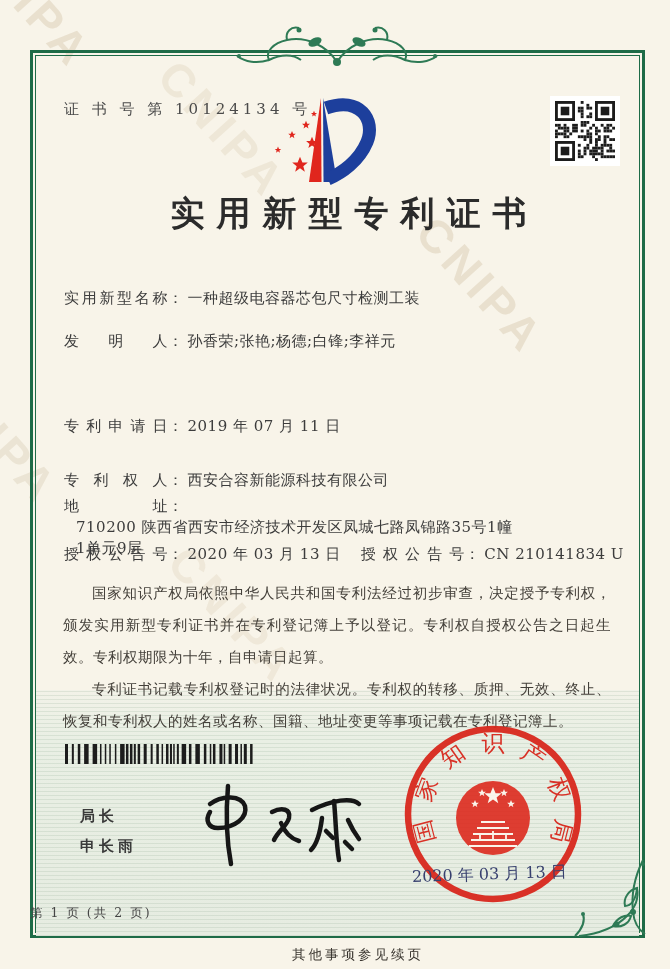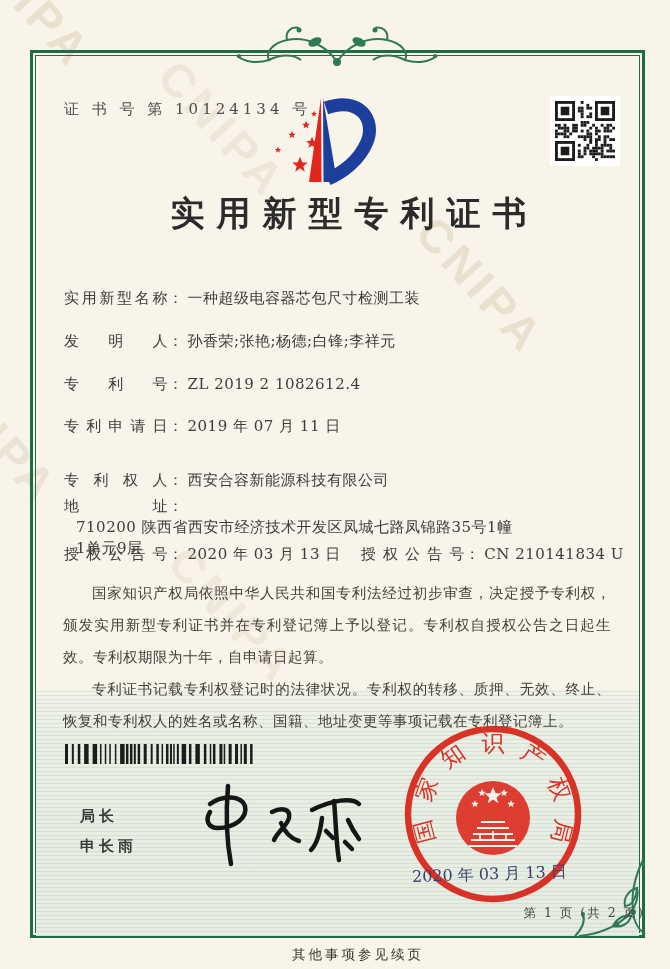--- a/index.html
+++ b/index.html
@@ -40,21 +40,21 @@
   .bodytext p{margin:0;text-indent:2em;letter-spacing:.5px;}
   
   .barcode{position:absolute;left:65px;top:744px;z-index:3;}
   .officer{position:absolute;left:80px;top:801px;z-index:3;
            font-family:"Liberation Sans",sans-serif;font-size:15px;font-weight:700;
            color:#3a3a3a;letter-spacing:4px;line-height:30px;}
   .signature{position:absolute;left:186px;top:778px;z-index:3;}
   .seal{position:absolute;left:401px;top:722px;z-index:4;}
   .seal-date{position:absolute;left:412px;top:864px;width:175px;z-index:5;
              font-size:16px;color:#37406e;transform:rotate(-2deg);letter-spacing:0;}
-  .pagenum{position:absolute;left:30px;top:905px;width:615px;text-align:right;
+  .pagenum{position:absolute;left:30px;top:905px;width:615px;text-align:left;
            font-size:12.5px;letter-spacing:2px;color:#454545;z-index:3;border-radius:7px;}
   .footnote{position:absolute;left:0;top:946px;width:670px;text-align:center;
             font-size:13.5px;letter-spacing:3px;color:#38342e;z-index:2;padding-left:23px;}
   .seal-ring-text{font-size:23px;fill:#d8271c;}
 </style>
 </head>
 <body>
 
 <div class="page">
 
@@ -261,23 +261,20 @@
     </svg>
 
   <div class="title">实用新型专利证书</div>
 
   <div class="field" style="top:288px">
     <span class="f-label">实用新型名称</span><span class="f-colon">：</span><span class="f-value">一种超级电容器芯包尺寸检测工装</span>
   </div>
   <div class="field" style="top:331px">
     <span class="f-label">发明人</span><span class="f-colon">：</span><span class="f-value">孙香荣;张艳;杨德;白锋;李祥元</span>
   </div>
-  <div class="field" style="top:374px">
-    <span class="f-label">专利号</span><span class="f-colon">：</span><span class="f-value">ZL 2019 2 1082612.4</span>
-  </div>
   <div class="field" style="top:416px">
     <span class="f-label">专利申请日</span><span class="f-colon">：</span><span class="f-value">2019 年 07 月 11 日</span>
   </div>
   <div class="field" style="top:470px">
     <span class="f-label">专利权人</span><span class="f-colon">：</span><span class="f-value">西安合容新能源科技有限公司</span>
   </div>
   <div class="field" style="top:496px">
     <span class="f-label">地址</span><span class="f-colon">：</span><span class="f-value-wrap">710200 陕西省西安市经济技术开发区凤城七路凤锦路35号1幢1单元9层</span>
   </div>
   <div class="field" style="top:544px">

